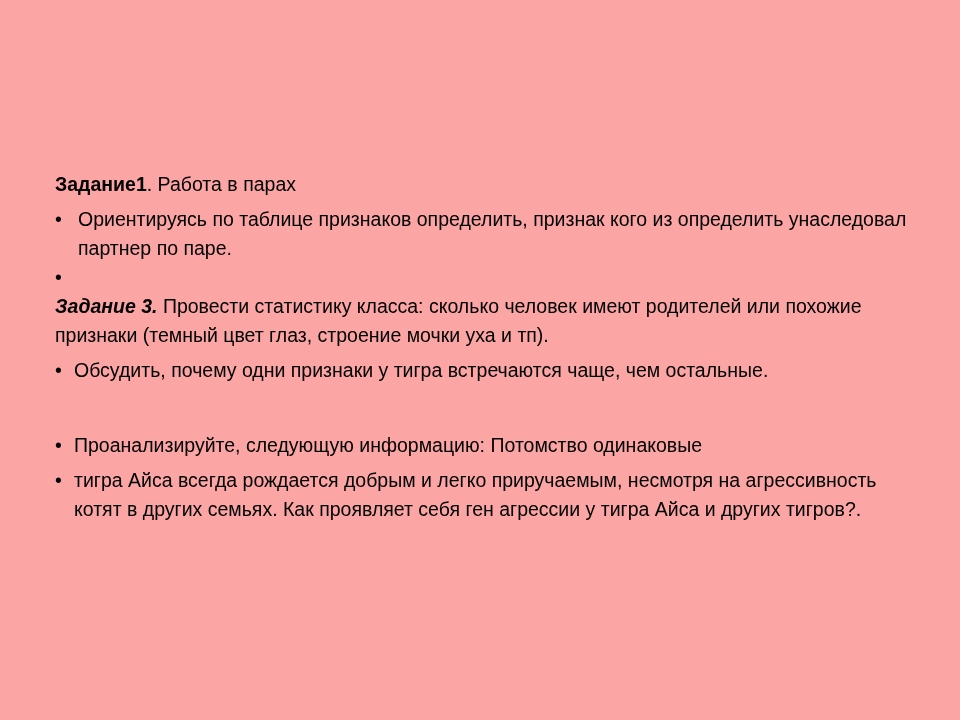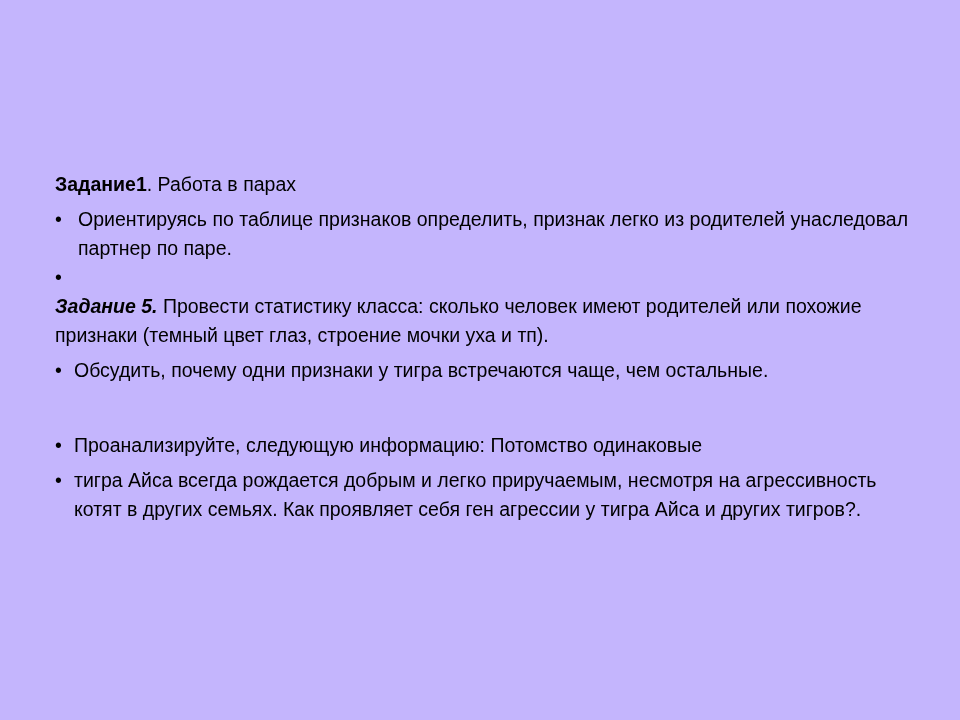--- a/index.html
+++ b/index.html
@@ -11,21 +11,21 @@
     width: 960px;
     height: 720px;
     font-family: "Liberation Sans", sans-serif;
     color: #000000;
     overflow: hidden;
   }
   .slide {
     position: relative;
     width: 960px;
     height: 720px;
-    background: #c4b5fd;
+    background: #fca5a5;
   }
   .content {
     position: absolute;
     left: 55px;
     top: 170px;
     width: 860px;
   }
   .line {
     font-size: 19.5px;
     line-height: 29px;
@@ -74,30 +74,30 @@
   <div class="content">
 
     <div class="line">
       <span class="heading">Задание1</span><span>.  Работа в парах</span>
     </div>
 
     <div class="gap-sm"></div>
 
     <div class="bullet-row indent-wide">
       <span class="bullet-mark">•</span>
-      <span class="bullet-text"> Ориентируясь по таблице признаков  определить, признак легко из родителей унаследовал  партнер по паре.</span>
+      <span class="bullet-text"> Ориентируясь по таблице признаков  определить, признак кого из определить унаследовал  партнер по паре.</span>
     </div>
 
     <div class="bullet-row">
       <span class="bullet-mark">•</span>
       <span class="bullet-text empty-bullet"></span>
     </div>
 
     <div class="para">
-      <span class="heading-italic">Задание 5.</span><span>  Провести статистику класса: сколько человек   имеют родителей или похожие признаки (темный цвет глаз, строение мочки уха и тп).</span>
+      <span class="heading-italic">Задание 3.</span><span>  Провести статистику класса: сколько человек   имеют родителей или похожие признаки (темный цвет глаз, строение мочки уха и тп).</span>
     </div>
 
     <div class="gap-sm"></div>
 
     <div class="bullet-row">
       <span class="bullet-mark">•</span>
       <span class="bullet-text">Обсудить, почему одни признаки у тигра встречаются чаще, чем остальные.</span>
     </div>
 
     <div class="gap-lg"></div>

